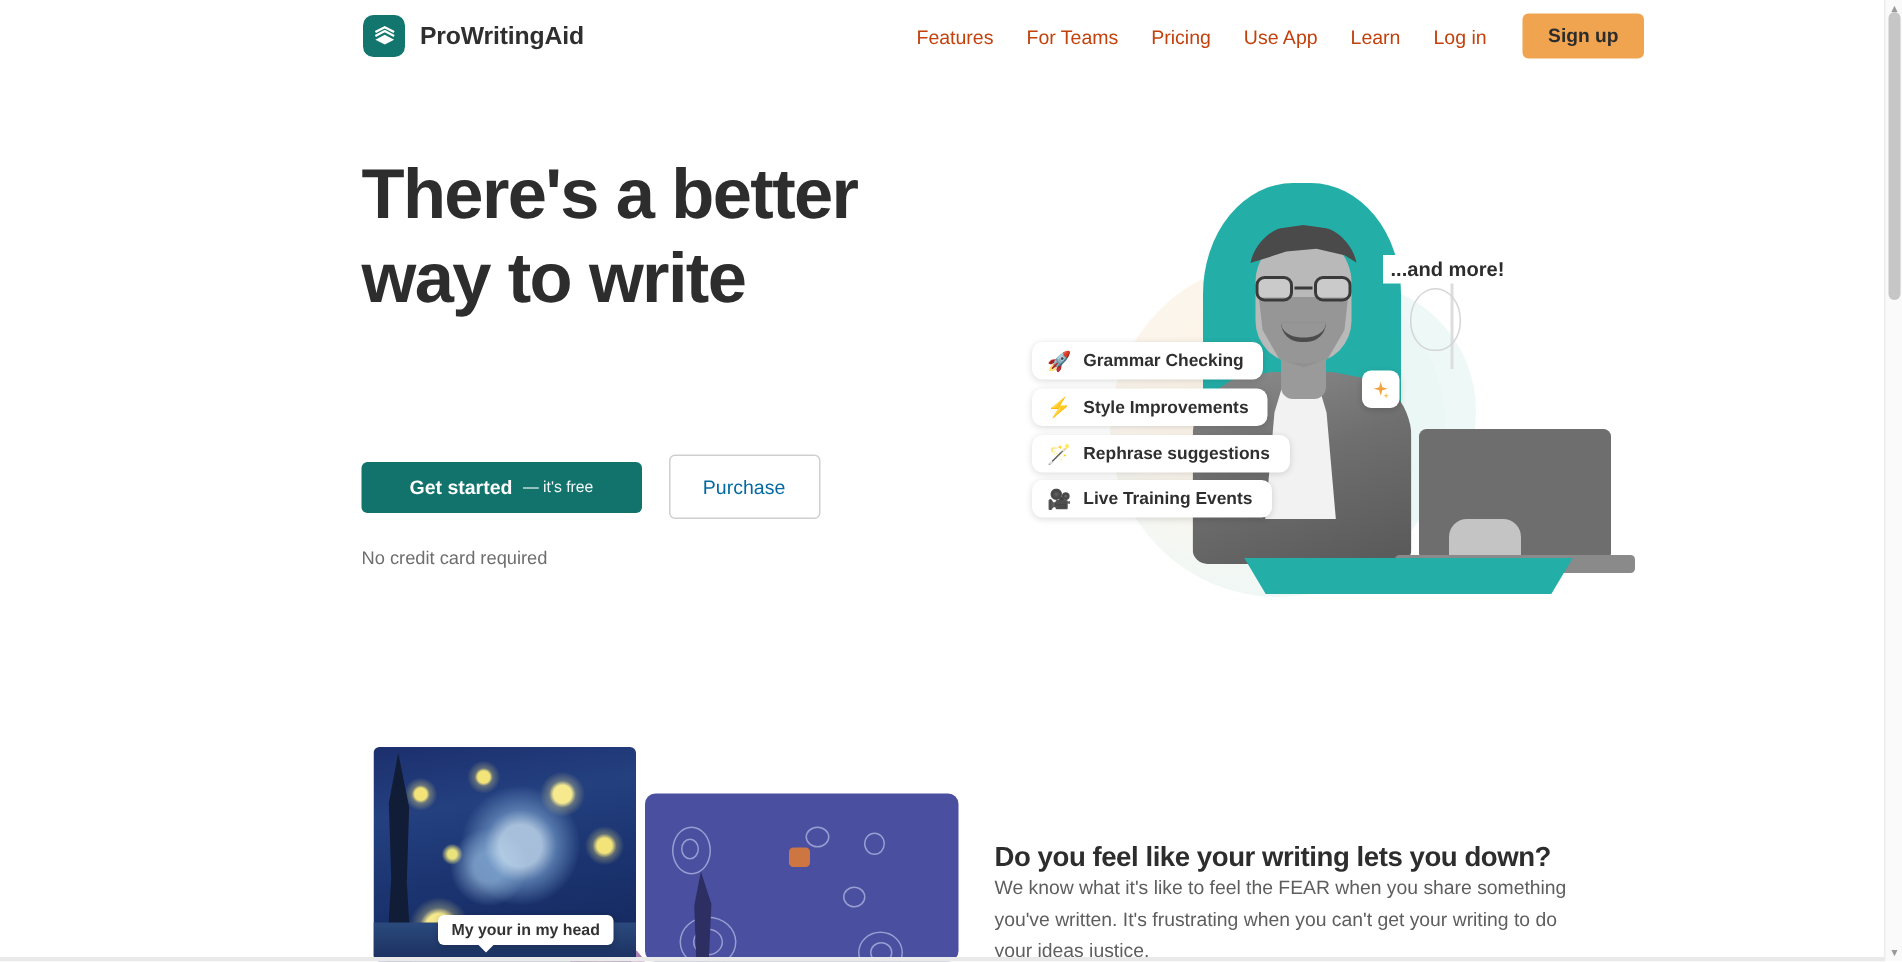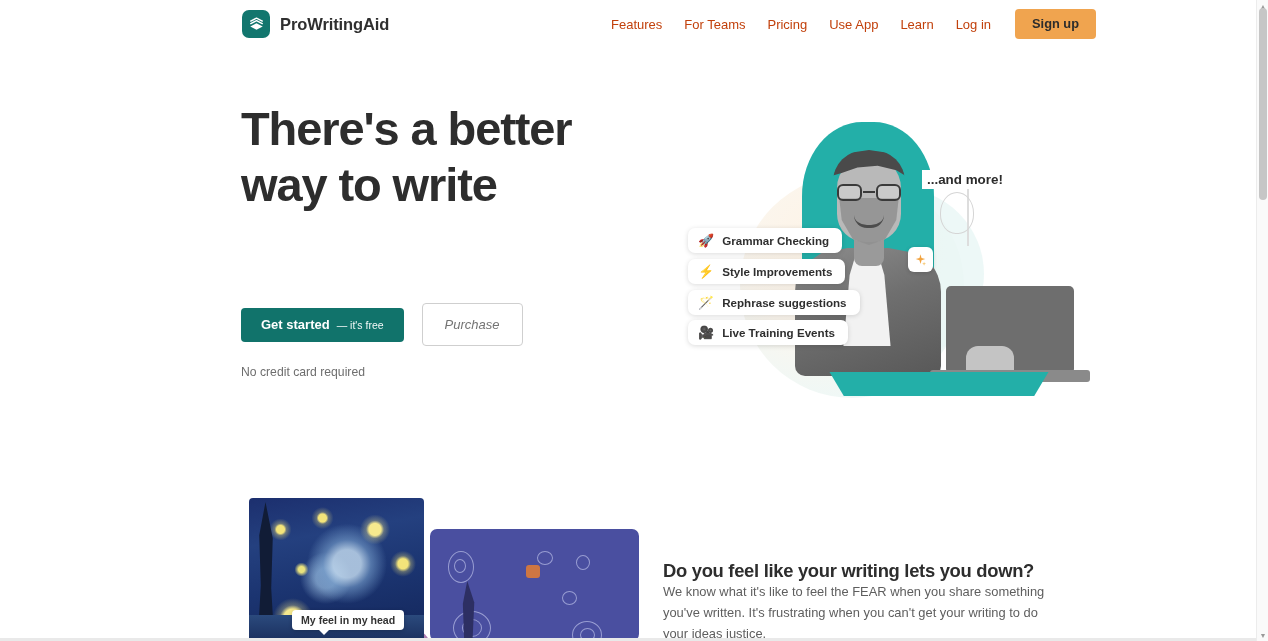--- a/index.html
+++ b/index.html
@@ -70,32 +70,32 @@
     width: 340px;
     font-size: 14.6px; line-height: 1.58; color: #5b5b5b;
   }
   .hero-actions {
     position: absolute; left: 241px; top: 303px;
     display: flex; align-items: center; gap: 18px;
   }
   .btn-primary {
     background: #11736B; color: #ffffff;
     border: none; border-radius: 4px;
-    padding: 0 20px; height: 34px;
+    padding: 0 32px; height: 34px;
     display: inline-flex; align-items: center; gap: 7px;
     cursor: pointer; white-space: nowrap;
   }
   .btn-primary .main { font-size: 13px; font-weight: bold; }
   .btn-primary .sub  { font-size: 10.5px; font-weight: normal; opacity: .95; }
   .btn-outline {
-    background: #ffffff; color: #737373;
+    background: #ffffff; color: #0369a1;
     border: 1px solid #cfcfcf; border-radius: 4px;
     padding: 0 22px; height: 43px;
     display: inline-flex; align-items: center;
-    font-size: 13px; cursor: pointer; white-space: nowrap; font-style: italic;
+    font-size: 13px; cursor: pointer; white-space: nowrap;
   }
   .hero-note {
     position: absolute; left: 241px; top: 365px;
     font-size: 12.2px; color: #6e6e6e;
   }
 
   
   .illus {
     position: absolute; left: 662px; top: 92px;
     width: 400px; height: 300px;
@@ -409,21 +409,21 @@
       <span class="tree"></span>
     </div>
 
     <div class="sn-circle"></div>
 
     <div class="sn-photo">
       <span class="cypress"></span>
       <span class="hills"></span>
     </div>
 
-    <div class="sn-tip">My feel in my head</div>
+    <div class="sn-tip">My your in my head</div>
   </div>
 
   <div class="sec2">
     <h2 class="sec2-title">Do you feel like your writing lets you down?</h2>
     <p class="sec2-body">We know what it's like to feel the FEAR when you share something you've written. It's frustrating when you can't get your writing to do your ideas justice.</p>
   </div>
 
   <div class="scrollbar">
     <div class="scroll-arrow up">▲</div>
     <div class="scrollbar-thumb"></div>

